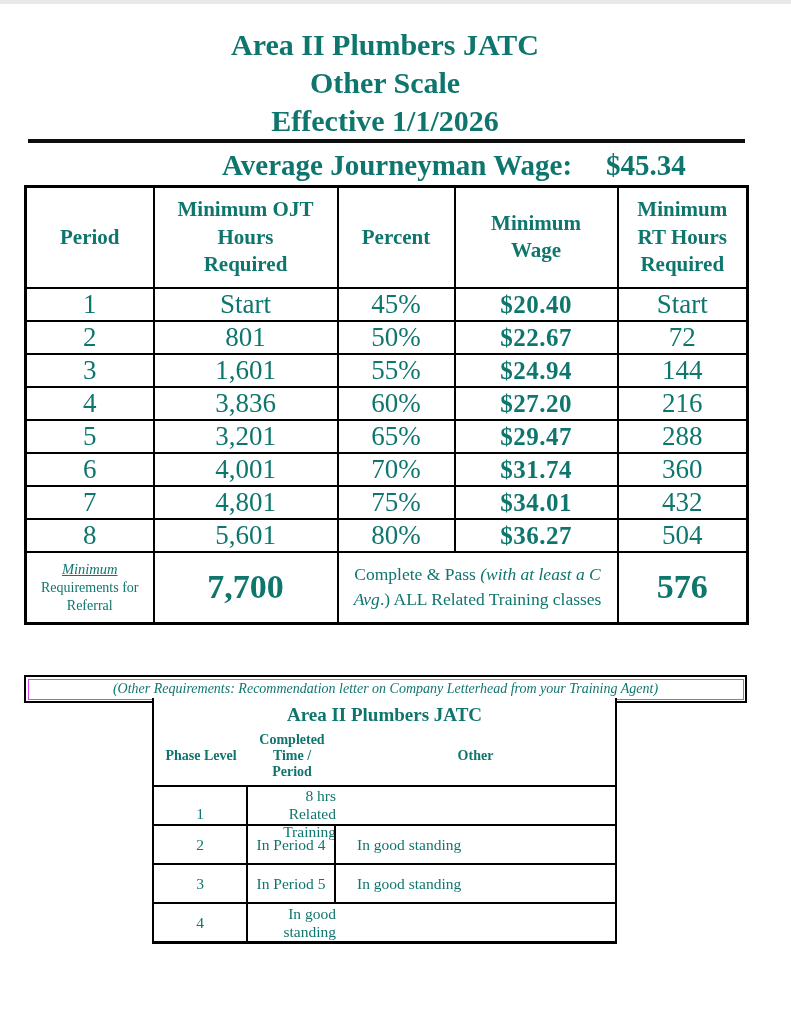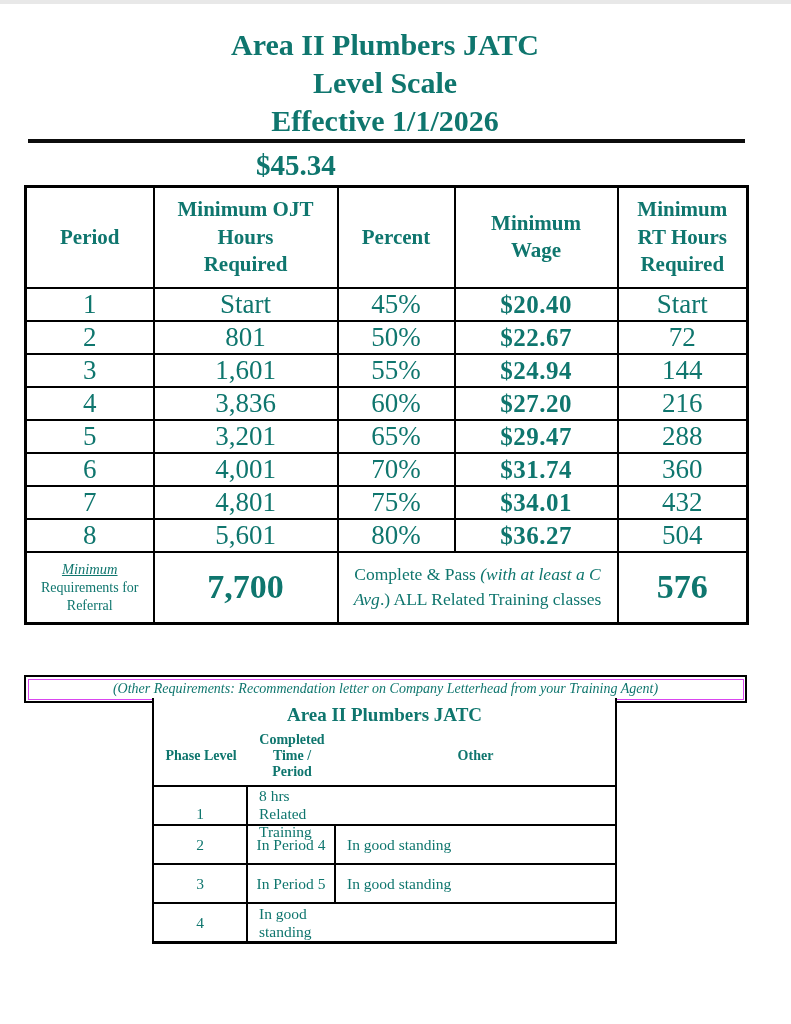--- a/index.html
+++ b/index.html
@@ -87,35 +87,36 @@
   .phase-row {
     display:grid; grid-template-columns:94px 88px 1fr;
     border-top:2px solid #000;
     height:39px;
   }
   .phase-row .pc {
     display:flex; align-items:center; justify-content:center;
     font-size:15.5px;
   }
   .phase-row .pc.b { border-right:2px solid #000; }
-  .phase-row .pc.left { justify-content:flex-start; padding-left:11px; }
+  .phase-row .pc.left { justify-content:flex-start; padding-left:21px;text-align:right; }
 </style>
 </head>
 <body>
 
 <div class="page">
 
   <div class="title-block">
     <div>Area II Plumbers JATC</div>
-    <div>Level Scale</div>
+    <div>Other Scale</div>
     <div>Effective 1/1/2026</div>
   </div>
   <div class="title-rule"></div>
 
   <div class="avg-row">
+    <span class="avg-label">Average Journeyman Wage:</span>
     <span class="avg-value">$45.34</span>
   </div>
 
   <table class="wage">
     <colgroup>
       <col style="width:128px">
         <col style="width:184px">
         <col style="width:117px">
         <col style="width:163px">
         <col style="width:130px">

